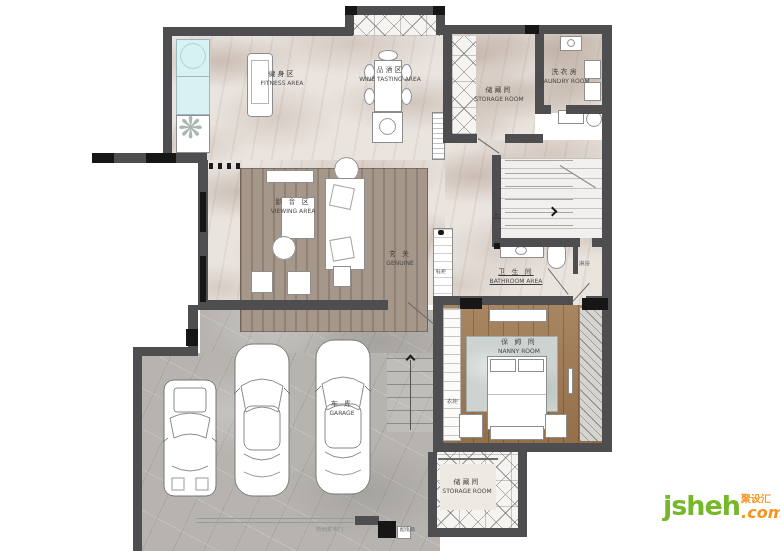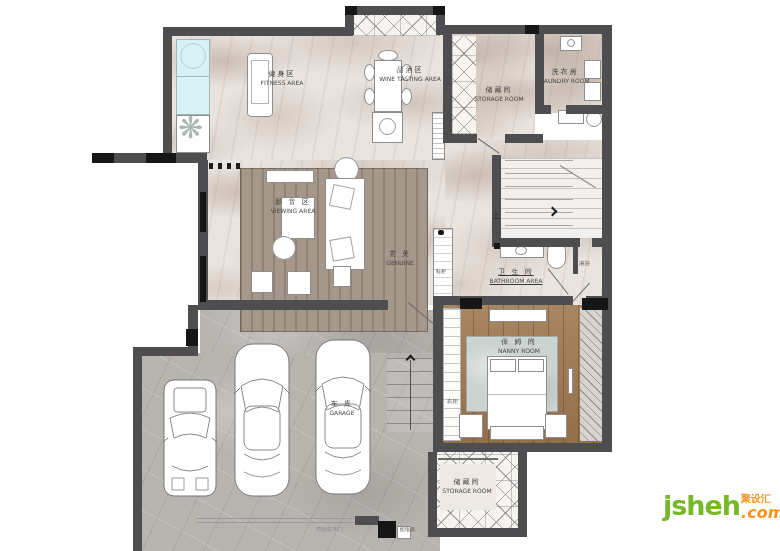--- a/index.html
+++ b/index.html
@@ -240,21 +240,21 @@
   <div class="a" style="left:410px;top:360px;width:1px;height:70px;background:#55534f;z-index:6;"></div>
   <div class="a chev" style="left:407px;top:356px;transform:rotate(45deg);"></div>
 
   <div class="a" style="left:440px;top:464px;width:56px;height:46px;background:#efe9e4;z-index:6;"></div>
   <div class="a" style="left:438px;top:458px;width:60px;height:3px;border-top:2px solid #6d6d6d;z-index:6;"></div>
 
   <div class="a rlabel" style="left:248px;top:70px;width:68px;">
     <div class="zh">健身区</div>
       <div class="en">FITNESS AREA</div>
   </div>
-  <div class="a rlabel" style="left:374px;top:66px;width:72px;">
+  <div class="a rlabel" style="left:354px;top:66px;width:72px;">
     <div class="zh">品酒区</div>
       <div class="en">WINE TASTING AREA</div>
   </div>
   <div class="a rlabel" style="left:468px;top:86px;width:62px;">
     <div class="zh">储藏间</div>
       <div class="en">STORAGE ROOM</div>
   </div>
   <div class="a rlabel" style="left:533px;top:68px;width:64px;">
     <div class="zh">洗衣房</div>
       <div class="en">LAUNDRY ROOM</div>

